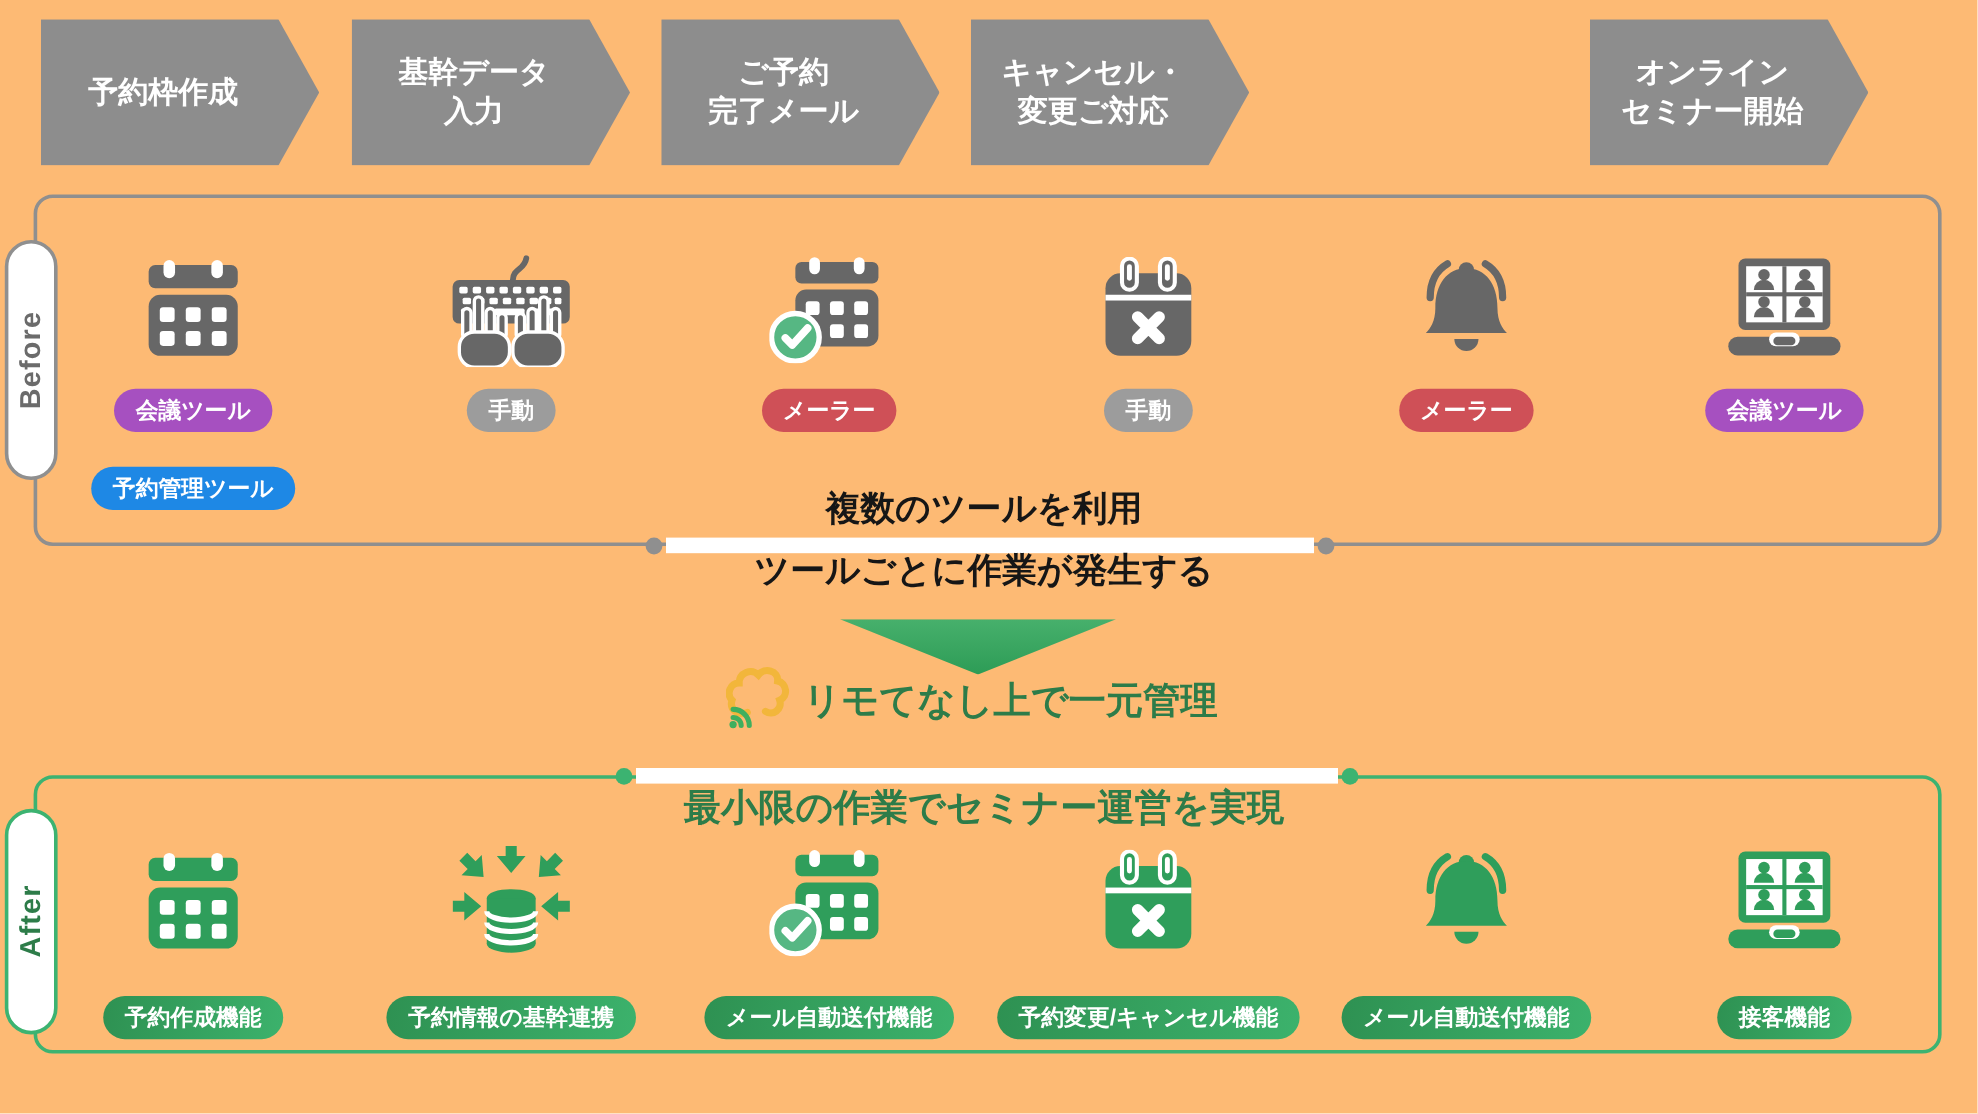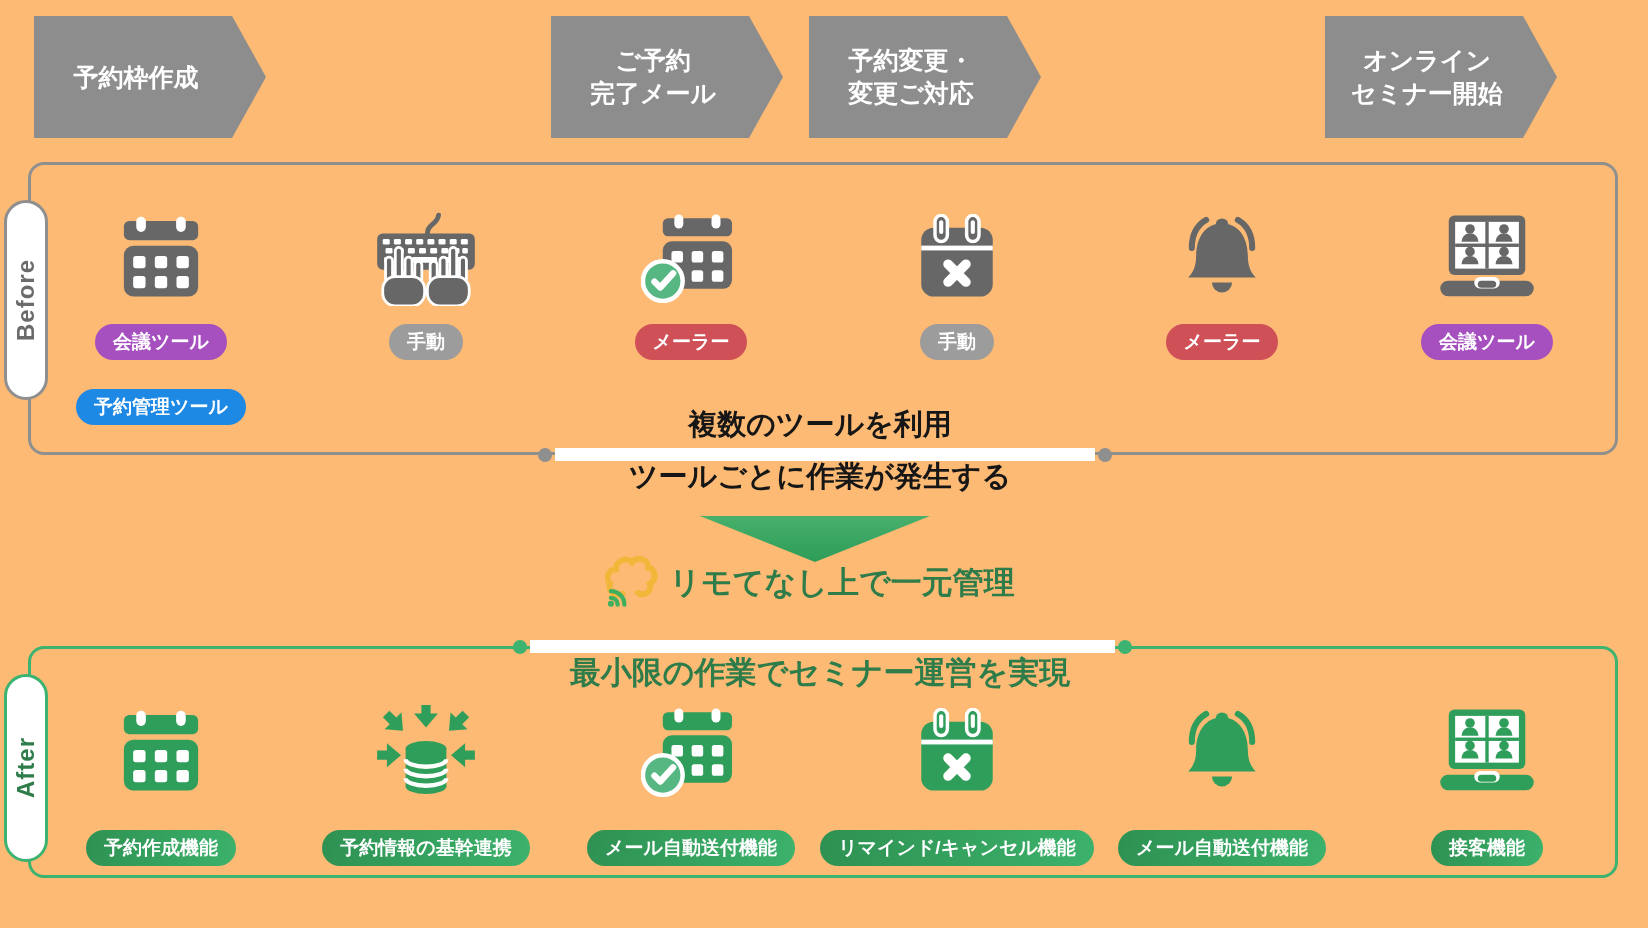--- a/index.html
+++ b/index.html
@@ -202,26 +202,30 @@
       <circle cx="7" cy="60" r="3.6" fill="#3faf5e"></circle>
     </symbol>
   </defs>
 </svg>
 
 <div class="canvas">
 
   <div class="chevron" style="left:34px">
       <span>予約枠作成</span>
     </div>
+  <div class="chevron" style="left:293px">
+      <span>基幹データ
+入力</span>
+    </div>
   <div class="chevron" style="left:551px">
       <span>ご予約
 完了メール</span>
     </div>
   <div class="chevron" style="left:809px">
-      <span>予約変更・
+      <span>キャンセル・
 変更ご対応</span>
     </div>
   <div class="chevron" style="left:1325px">
       <span>オンライン
 セミナー開始</span>
     </div>
 
   <div class="box box-before"></div>
   <div class="border-patch" style="left:555px;top:448px;width:540px;height:13px"></div>
   <div class="dot dot-gray" style="left:538px;top:448px"></div>
@@ -348,21 +352,21 @@
       <span class="badge b-green">メール自動送付機能</span>
     </div>
   </div>
   <div class="col col-after" style="left:812px">
     <div class="icon">
         <svg width="88" height="88">
           <use href="#sym-calendar-x"></use>
         </svg>
       </div>
     <div class="badges">
-      <span class="badge b-green">リマインド/キャンセル機能</span>
+      <span class="badge b-green">予約変更/キャンセル機能</span>
     </div>
   </div>
   <div class="col col-after" style="left:1077px">
     <div class="icon">
         <svg width="92" height="92">
           <use href="#sym-bell"></use>
         </svg>
       </div>
     <div class="badges">
       <span class="badge b-green">メール自動送付機能</span>

